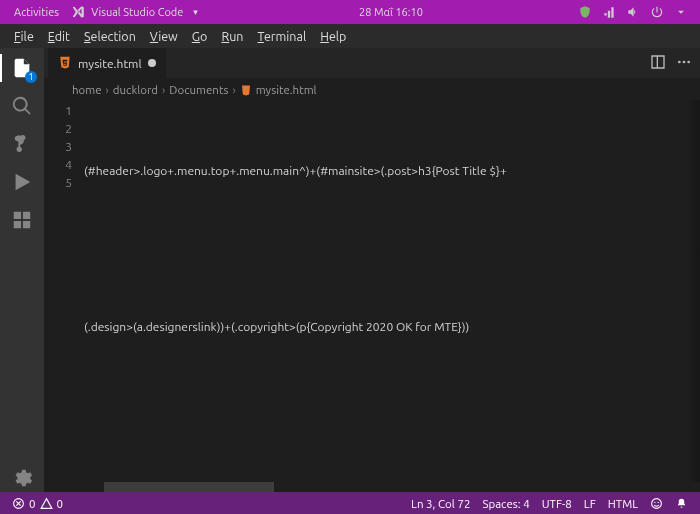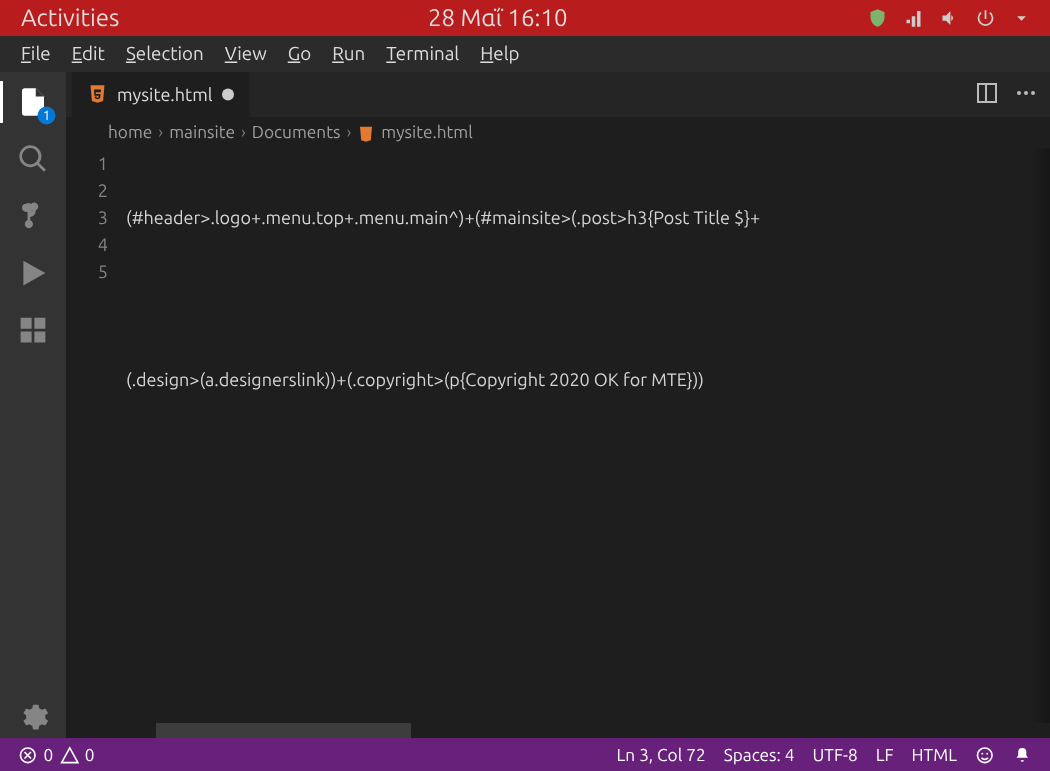--- a/index.html
+++ b/index.html
@@ -1,18 +1,18 @@
 <!DOCTYPE html>
 <html><head>
 <meta charset="utf-8">
 <style>
   * { margin: 0; padding: 0; box-sizing: border-box; font-family: "Ubuntu", "Segoe UI", sans-serif; }
   body { width: 700px; height: 514px; background: #1e1e1e; color: #ccc; font-size: 12px; overflow: hidden; display: flex; flex-direction: column; }
   
-  .gnome-bar { background: #b91c1c; color: #ddd; height: 24px; display: flex; align-items: center; padding: 0 8px; font-size: 16px; }
+  .gnome-bar { background: #a21caf; color: #ddd; height: 24px; display: flex; align-items: center; padding: 0 8px; font-size: 11px; }
   .gnome-bar .spacer { flex: 1; }
   .gnome-bar .item { padding: 0 6px; display: flex; align-items: center; gap: 6px; }
   .gnome-bar .dropdown::after { content: "▾"; margin-left: 4px; font-size: 9px; }
   .gnome-icon svg { width: 14px; height: 14px; fill: #ccc; display:block;}
   .system-icons { display:flex; align-items:center; gap:10px; padding-right:4px;}
   
   .menu-bar { background: #2b2b2b; height: 24px; display: flex; align-items: center; padding: 0 8px; gap: 2px; font-size: 12.5px; color: #ddd; }
   .menu-bar .mitem { padding: 2px 6px; cursor: pointer; text-align: center; }
   .menu-bar .mitem span.ul { text-decoration: underline; }
   
@@ -34,35 +34,43 @@
   .tab-actions { display:flex; gap:10px; padding:0 8px; align-items:center;}
   .tab-actions svg { width:16px; height:16px; fill:#bbb; }
   
   .breadcrumb { display:flex; align-items:center; gap:2px; padding:4px 28px; font-size:11.5px; color:#9e9e9e; background:#1e1e1e;}
   .bc-sep { margin: 0 2px; color:#777;}
   .bc-icon svg { width:12px; height:12px; fill:#e37933; vertical-align:middle; margin-right:2px;}
   
   .editor-wrap { flex:1; display:flex; min-height:0; background:#1e1e1e; position:relative;}
   .gutter { width:36px; text-align:right; padding:2px 8px 0 0; font-family: "Consolas","Courier New",monospace; font-size:12px; color:#858585; user-select:none; line-height:18px;}
   .code { flex:1; font-family:"Consolas","Courier New",monospace; font-size:12px; color:#d4d4d4; padding:2px 0 0 4px; line-height:18px; white-space:pre; overflow:hidden;}
-  .code .line { height:18px; }
+  .code .line { height:18px;margin-top:24px; }
   .minimap-shadow { position:absolute; right:0; top:0; bottom:0; width:14px; background:linear-gradient(to right, transparent, rgba(0,0,0,0.25)); pointer-events:none;}
   .hscroll-track { height:10px; background:#1e1e1e; position:relative;}
   .hscroll-thumb { position:absolute; left:60px; width:170px; top:0; bottom:0; background:#3d3d3d;}
   
   .status-bar { height:22px; background:#68217a; color:#fff; display:flex; align-items:center; font-size:11.5px; padding:0 6px;}
   .status-bar .sitem { padding:0 6px; display:flex; align-items:center; gap:4px; cursor:pointer;}
   .status-bar .sitem svg { width:13px; height:13px; fill:#fff;}
   .status-bar .flex-spacer { flex:1;}
 </style>
 </head>
 <body>
 
 <div class="gnome-bar">
   <div class="item">Activities</div>
+  <div class="item dropdown">
+    <span class="gnome-icon">
+      <svg viewBox="0 0 24 24">
+          <path d="M3 4l5 8-5 8 3 1 7-9-7-9zM18 2l4 2v16l-4 2-7-9 3-2 4 5V6l-4 5-3-2z"></path>
+        </svg>
+    </span>
+    <span>Visual Studio Code</span>
+  </div>
   <div class="spacer"></div>
   <div class="item">28 Μαΐ  16:10</div>
   <div class="spacer"></div>
   <div class="system-icons">
     <span class="gnome-icon">
         <svg viewBox="0 0 24 24">
           <path fill="#7db36b" d="M12 2l8 3v6c0 5-3.5 9.5-8 11-4.5-1.5-8-6-8-11V5z"></path>
         </svg>
       </span>
     <span class="gnome-icon">
@@ -158,21 +166,21 @@
               <circle cx="5" cy="12" r="2"></circle>
               <circle cx="12" cy="12" r="2"></circle>
               <circle cx="19" cy="12" r="2"></circle>
             </svg></span>
       </div>
     </div>
 
     <div class="breadcrumb">
       <span>home</span>
       <span class="bc-sep">›</span>
-      <span>mainsite</span>
+      <span>ducklord</span>
       <span class="bc-sep">›</span>
       <span>Documents</span>
       <span class="bc-sep">›</span>
       <span class="bc-icon"><svg viewBox="0 0 24 24">
             <path d="M4 3l1.6 18L12 23l6.4-2L20 3z"></path>
           </svg></span>
       <span>mysite.html</span>
     </div>
 
     <div class="editor-wrap">

